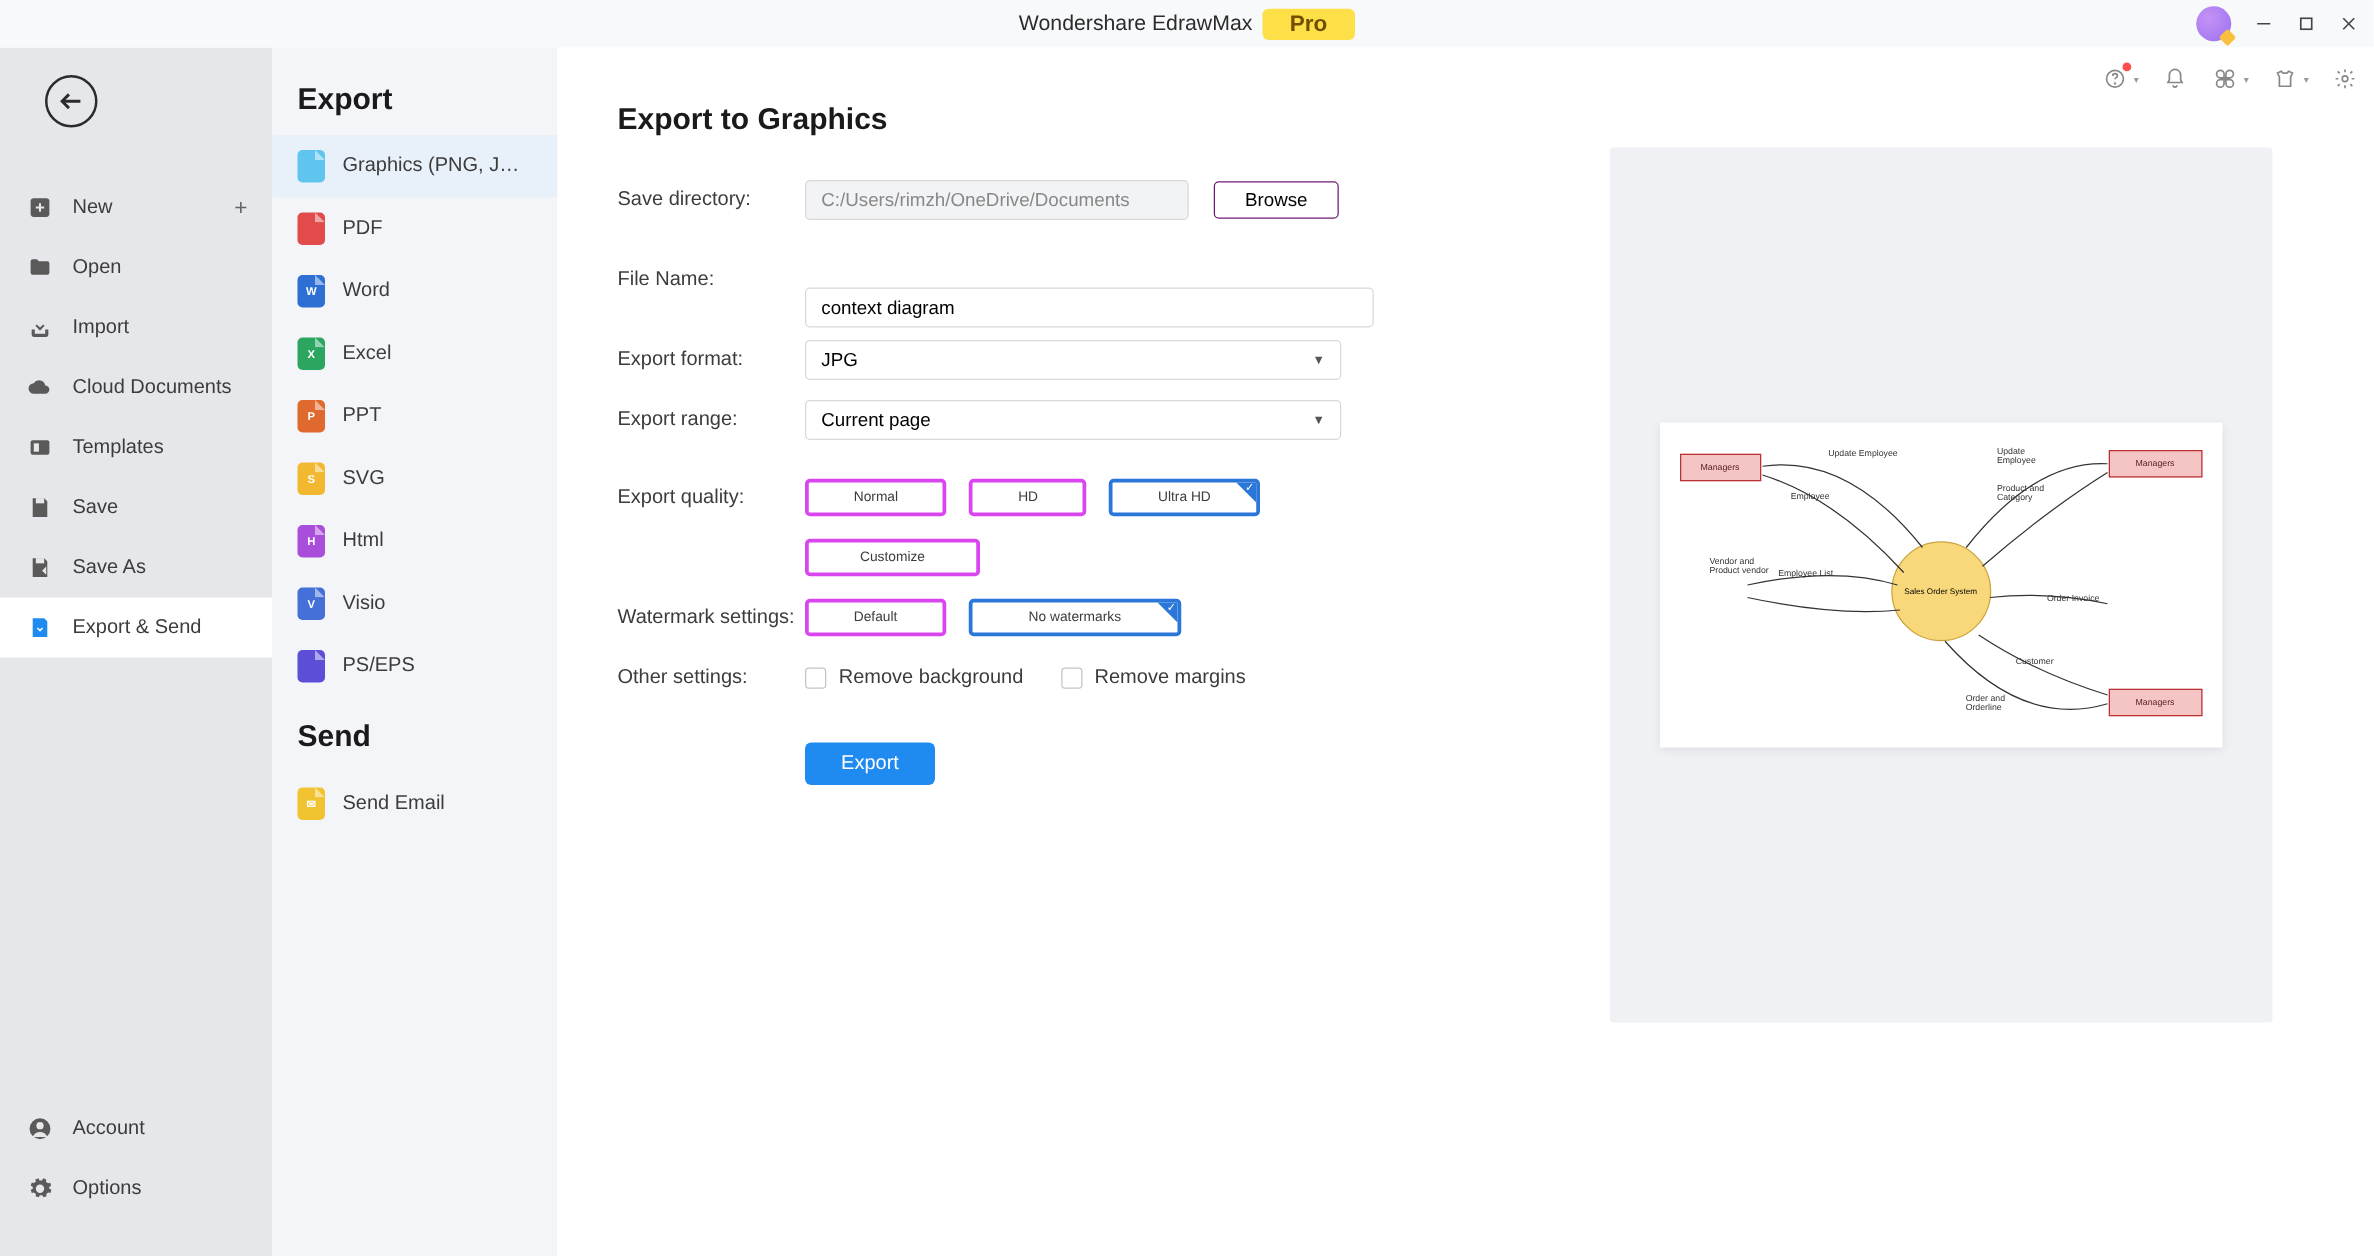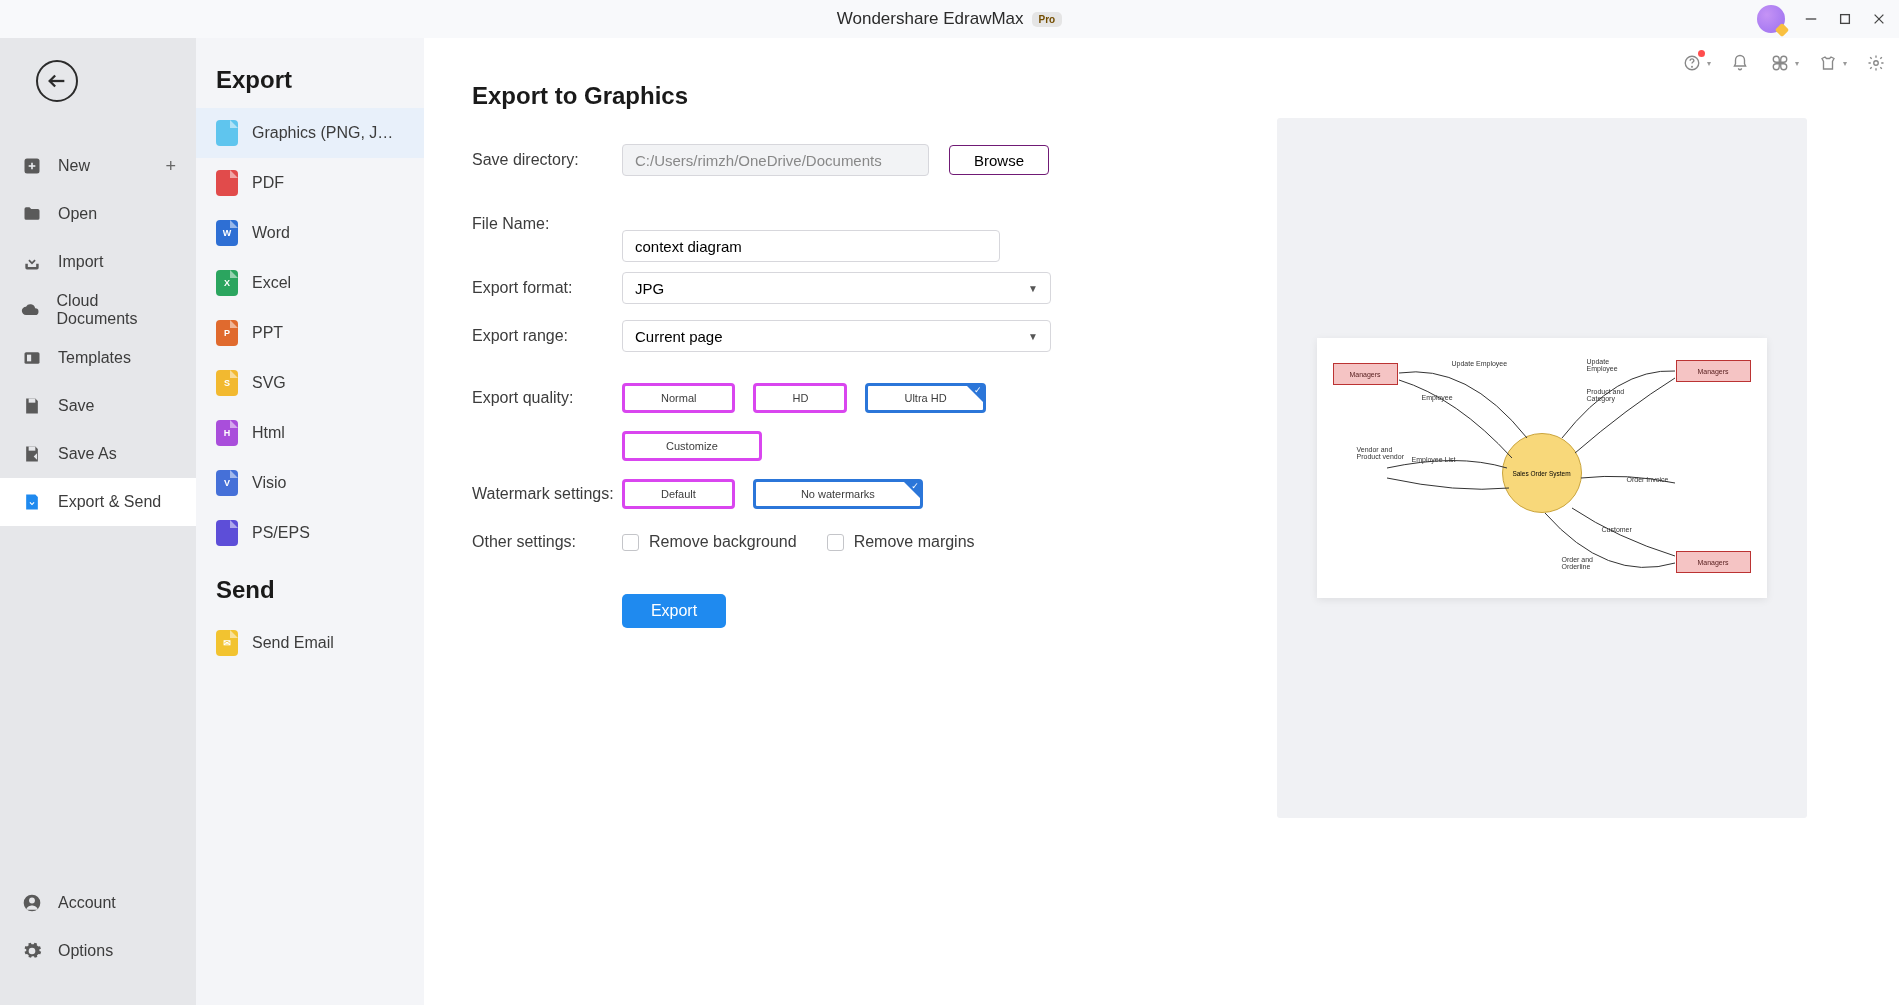--- a/index.html
+++ b/index.html
@@ -1,35 +1,35 @@
 <!DOCTYPE html>
 <html><head>
   <meta charset="utf-8">
   <style>
     * { margin: 0; padding: 0; box-sizing: border-box; font-family: -apple-system, BlinkMacSystemFont, "Segoe UI", Arial, sans-serif; }
     body { width: 1899px; height: 1005px; background: #fff; overflow: hidden; display: flex; flex-direction: column; }
     
     .titlebar { height: 38px; display: flex; align-items: center; justify-content: center; position: relative; background: #f8f9fb; flex-shrink: 0; }
     .titlebar-title { display:flex; align-items:center; gap:8px; font-size: 17px; color: #2b2b2b; }
-    .pro-badge { background: #e5e5e5; color: #744d00; font-size: 10px; font-weight: 700; padding: 2px 7px; border-radius: 5px; }
+    .pro-badge { background: #fde047; color: #744d00; font-size: 18px; font-weight: 700; padding: 2px 22px; border-radius: 5px; }
     .titlebar-right { position: absolute; right: 12px; display: flex; align-items: center; gap: 18px; }
     .avatar { width: 28px; height: 28px; border-radius: 50%; background: radial-gradient(circle at 35% 35%, #c593f5, #9a6ff0); position: relative; }
     .avatar::after { content: ""; position:absolute; right:-2px; bottom:-2px; width:10px; height:10px; background:#f9c040; border-radius: 2px; transform: rotate(45deg); }
     .winbtn { width:16px; height:16px; color:#444; display:flex; align-items:center; justify-content:center; cursor:pointer; }
     .winbtn svg { width:14px; height:14px; }
 
     .toolbar-right { position: absolute; right: 12px; top: 52px; display:flex; align-items:center; gap: 18px; z-index:10; }
     .tb-icon { width:22px; height:22px; color:#888; display:flex; align-items:center; justify-content:center; cursor:pointer; position:relative; }
     .tb-icon svg { width:18px; height:18px; }
     .tb-dot { position:absolute; top:-2px; right:-2px; width:7px; height:7px; background:#ff4d4d; border-radius:50%; }
     .tb-chev { font-size:8px; color:#999; margin-left:-14px; }
 
     .main-wrap { display: flex; flex: 1; min-height: 0; }
 
-    .sidebar1 { width: 196px; background: #e6e7ea; display: flex; flex-direction: column; }
+    .sidebar1 { width: 218px; background: #e6e7ea; display: flex; flex-direction: column; }
     .back-btn { width: 42px; height: 42px; border: 2.5px solid #2b2b2b; border-radius: 50%; margin: 22px 0 16px 36px; display:flex; align-items:center; justify-content:center; cursor:pointer; }
     .back-btn svg { width:22px; height:22px; stroke:#2b2b2b; }
     .s1-items { display:flex; flex-direction:column; margin-top: 24px; }
     .s1-item { display:flex; align-items:center; height: 48px; padding: 0 20px; cursor:pointer; color:#3c3c3c; font-size:16px; }
     .s1-item.selected { background:#fff; }
     .s1-icon { width:24px; height:24px; margin-right: 14px; display:flex; align-items:center; justify-content:center; color:#5a5a5a; }
     .s1-icon svg { width:20px; height:20px; }
     .s1-item .plus-extra { margin-left:auto; color:#666; font-size:18px; }
     .s1-bottom { margin-top:auto; margin-bottom: 30px; }
 
@@ -302,21 +302,21 @@
       <div class="page-title">Export to Graphics</div>
 
       <div class="row">
         <div class="label">Save directory:</div>
         <input class="text-input readonly" readonly="" value="C:/Users/rimzh/OneDrive/Documents" style="">
         <button class="browse-btn">Browse</button>
       </div>
 
       <div class="row">
         <div class="label">File Name:</div>
-        <input class="text-input" style="width: 378px; margin-top: 44px;" value="context diagram">
+        <input class="text-input" style="width: 455px; margin-top: 44px;" value="context diagram">
       </div>
 
       <div class="row">
         <div class="label">Export format:</div>
         <div class="sel-wrap">
           <div class="sel-input">
             <span>JPG</span>
             <span class="sel-caret">▼</span>
           </div>
         </div>

